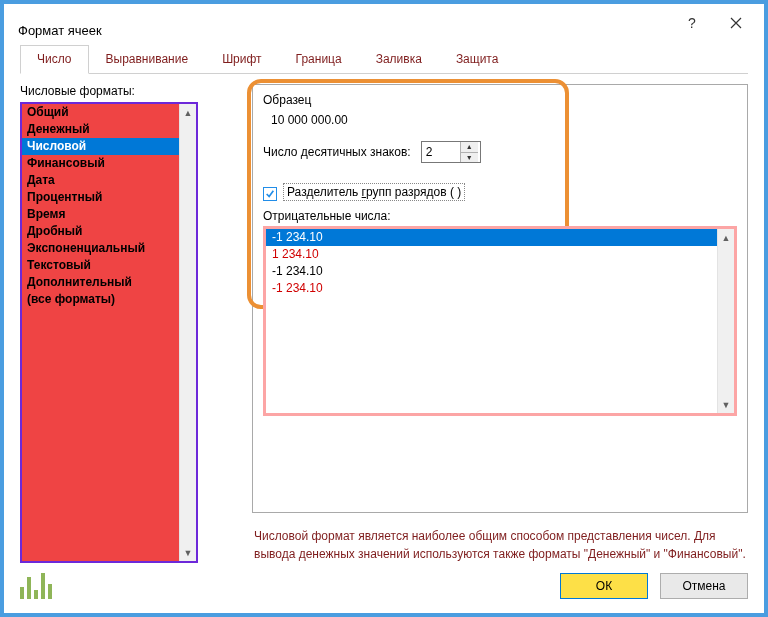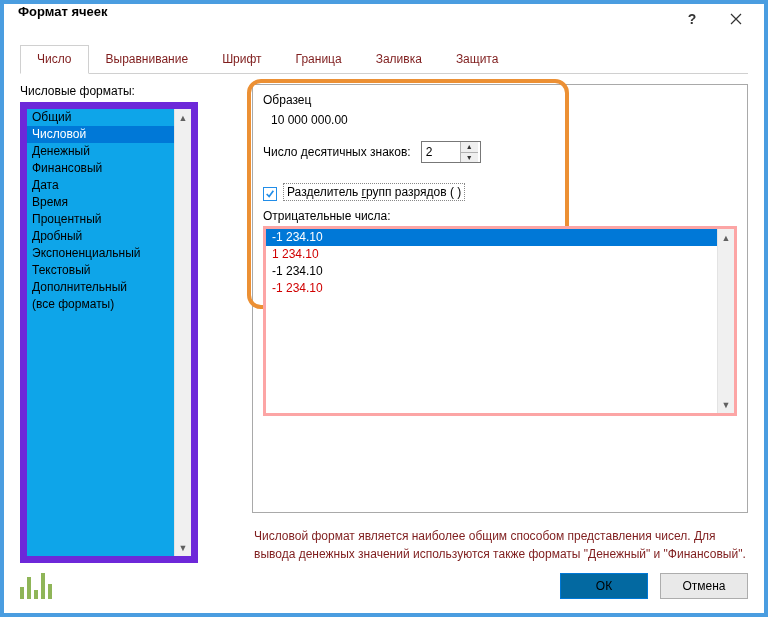--- a/index.html
+++ b/index.html
@@ -14,24 +14,23 @@
     width: 768px;
     height: 617px;
     border: 4px solid #4a9de0;
     position: relative;
     background: #fff;
     display: flex;
     flex-direction: column;
   }
   .titlebar {
     display: flex;
-    align-items: flex-start;
+    align-items: flex-end;
     height: 34px;
     padding: 0 6px 0 14px;
-    font-weight: bold;
   }
   .titlebar .title { flex: 1; font-size: 13px; }
   .title-btn {
     width: 44px;
     height: 30px;
     display: flex;
     align-items: center;
     justify-content: center;
     font-size: 14px;
     color: #333;
@@ -67,24 +66,25 @@
   .body-row {
     display: flex;
     gap: 14px;
     flex: 1;
     min-height: 0;
   }
   .leftcol { width: 178px; display: flex; flex-direction: column; }
   .leftcol .label { margin-bottom: 4px; }
   .list {
     flex: 1;
-    border: 7px solid #6d28d9;
-    background: #0ea5e9;
+    border: 2px solid #6d28d9;
+    background: #ef4444;
     position: relative;
     overflow: hidden;
+    font-weight: bold;
   }
   .list .inner { padding: 0; }
   .list-item {
     padding: 1px 4px 1px 5px;
     line-height: 15px;
     cursor: default;
     white-space: nowrap;
   }
   .list-item.selected {
     background: #0078d7;
@@ -156,21 +156,21 @@
     gap: 12px;
   }
   .brand { flex:1; display:flex; align-items:center; gap:8px; color:#7f9b51; font-size:21px; font-family: Arial, sans-serif; }
   .brand .bars { display:flex; align-items:flex-end; gap:3px; height:26px;}
   .brand .bars span{ width:4px; background:#8fb558; }
   .btn {
     min-width: 88px; height: 26px; border:1px solid #adadad;
     background:#e9e9e9; display:flex;align-items:center;justify-content:center;
     font: inherit; cursor:default;
   }
-  .btn.default { border:1px solid #0078d7; background:#0369a1; }
+  .btn.default { border:1px solid #0078d7; background:#fde047; }
   
   .callout {
     position:absolute;
     border: 4px solid #ec9034;
     border-radius: 14px;
     pointer-events: none;
     left: -6px; top: -6px;
     width: 322px; height: 230px;
   }
   .underline-key { text-decoration: underline; }
@@ -201,26 +201,26 @@
         <div class="tab">Защита</div>
       </div>
 
     <div class="body-row">
 
       <div class="leftcol">
         <div class="label">Числовые форматы:</div>
         <div class="list">
           <div class="inner" id="formats-list">
               <div class="list-item">Общий</div>
+              <div class="list-item">Денежный</div>
               <div class="list-item selected">Числовой</div>
-              <div class="list-item">Денежный</div>
               <div class="list-item">Финансовый</div>
               <div class="list-item">Дата</div>
+              <div class="list-item">Процентный</div>
               <div class="list-item">Время</div>
-              <div class="list-item">Процентный</div>
               <div class="list-item">Дробный</div>
               <div class="list-item">Экспоненциальный</div>
               <div class="list-item">Текстовый</div>
               <div class="list-item">Дополнительный</div>
               <div class="list-item">(все форматы)</div>
             </div>
           <div class="scrollbar">
             <div class="arrow up">▲</div>
             <div class="arrow down">▼</div>
           </div>

